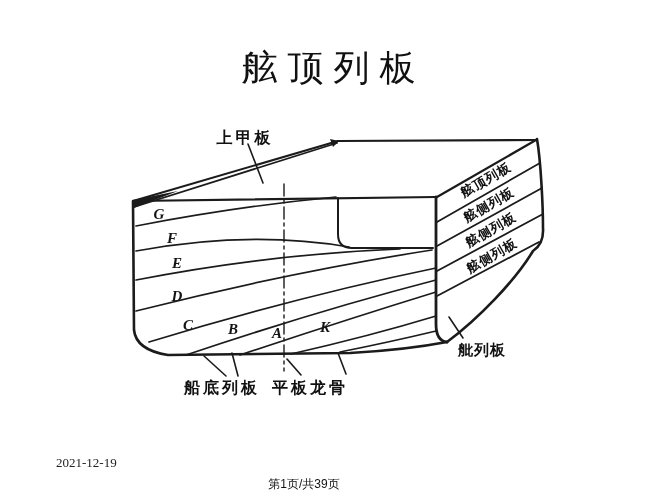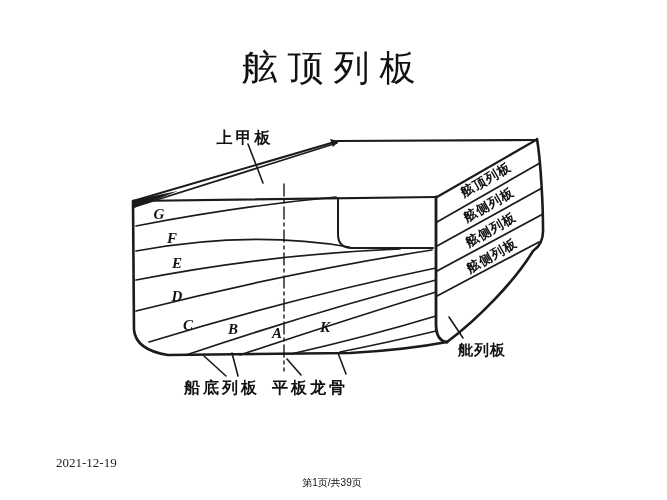--- a/index.html
+++ b/index.html
@@ -11,21 +11,21 @@
     position:absolute;left:0;top:44px;width:667px;text-align:center;
     font-size:36px;letter-spacing:10px;color:#111;
     font-family:"Liberation Serif",serif;white-space:nowrap;
   }
   .date{
     position:absolute;left:56px;top:455px;font-size:13px;color:#222;
     font-family:"Liberation Serif",serif;
   }
   .page{
     position:absolute;left:0;top:476px;width:608px;text-align:center;
-    font-size:10px;color:#111;font-family:"Liberation Sans",sans-serif;padding-left:28px;
+    font-size:12px;color:#111;font-family:"Liberation Sans",sans-serif;
   }
   svg.diagram{position:absolute;left:0;top:0;}
   .ink{stroke:#1b1b1b;fill:none;}
   .lbl{
     font-family:"Liberation Sans",sans-serif;font-weight:bold;fill:#111;
     font-size:16px;letter-spacing:3px;
   }
   .lbl-small{
     font-family:"Liberation Sans",sans-serif;font-weight:bold;fill:#111;
     font-size:13px;letter-spacing:1px;

